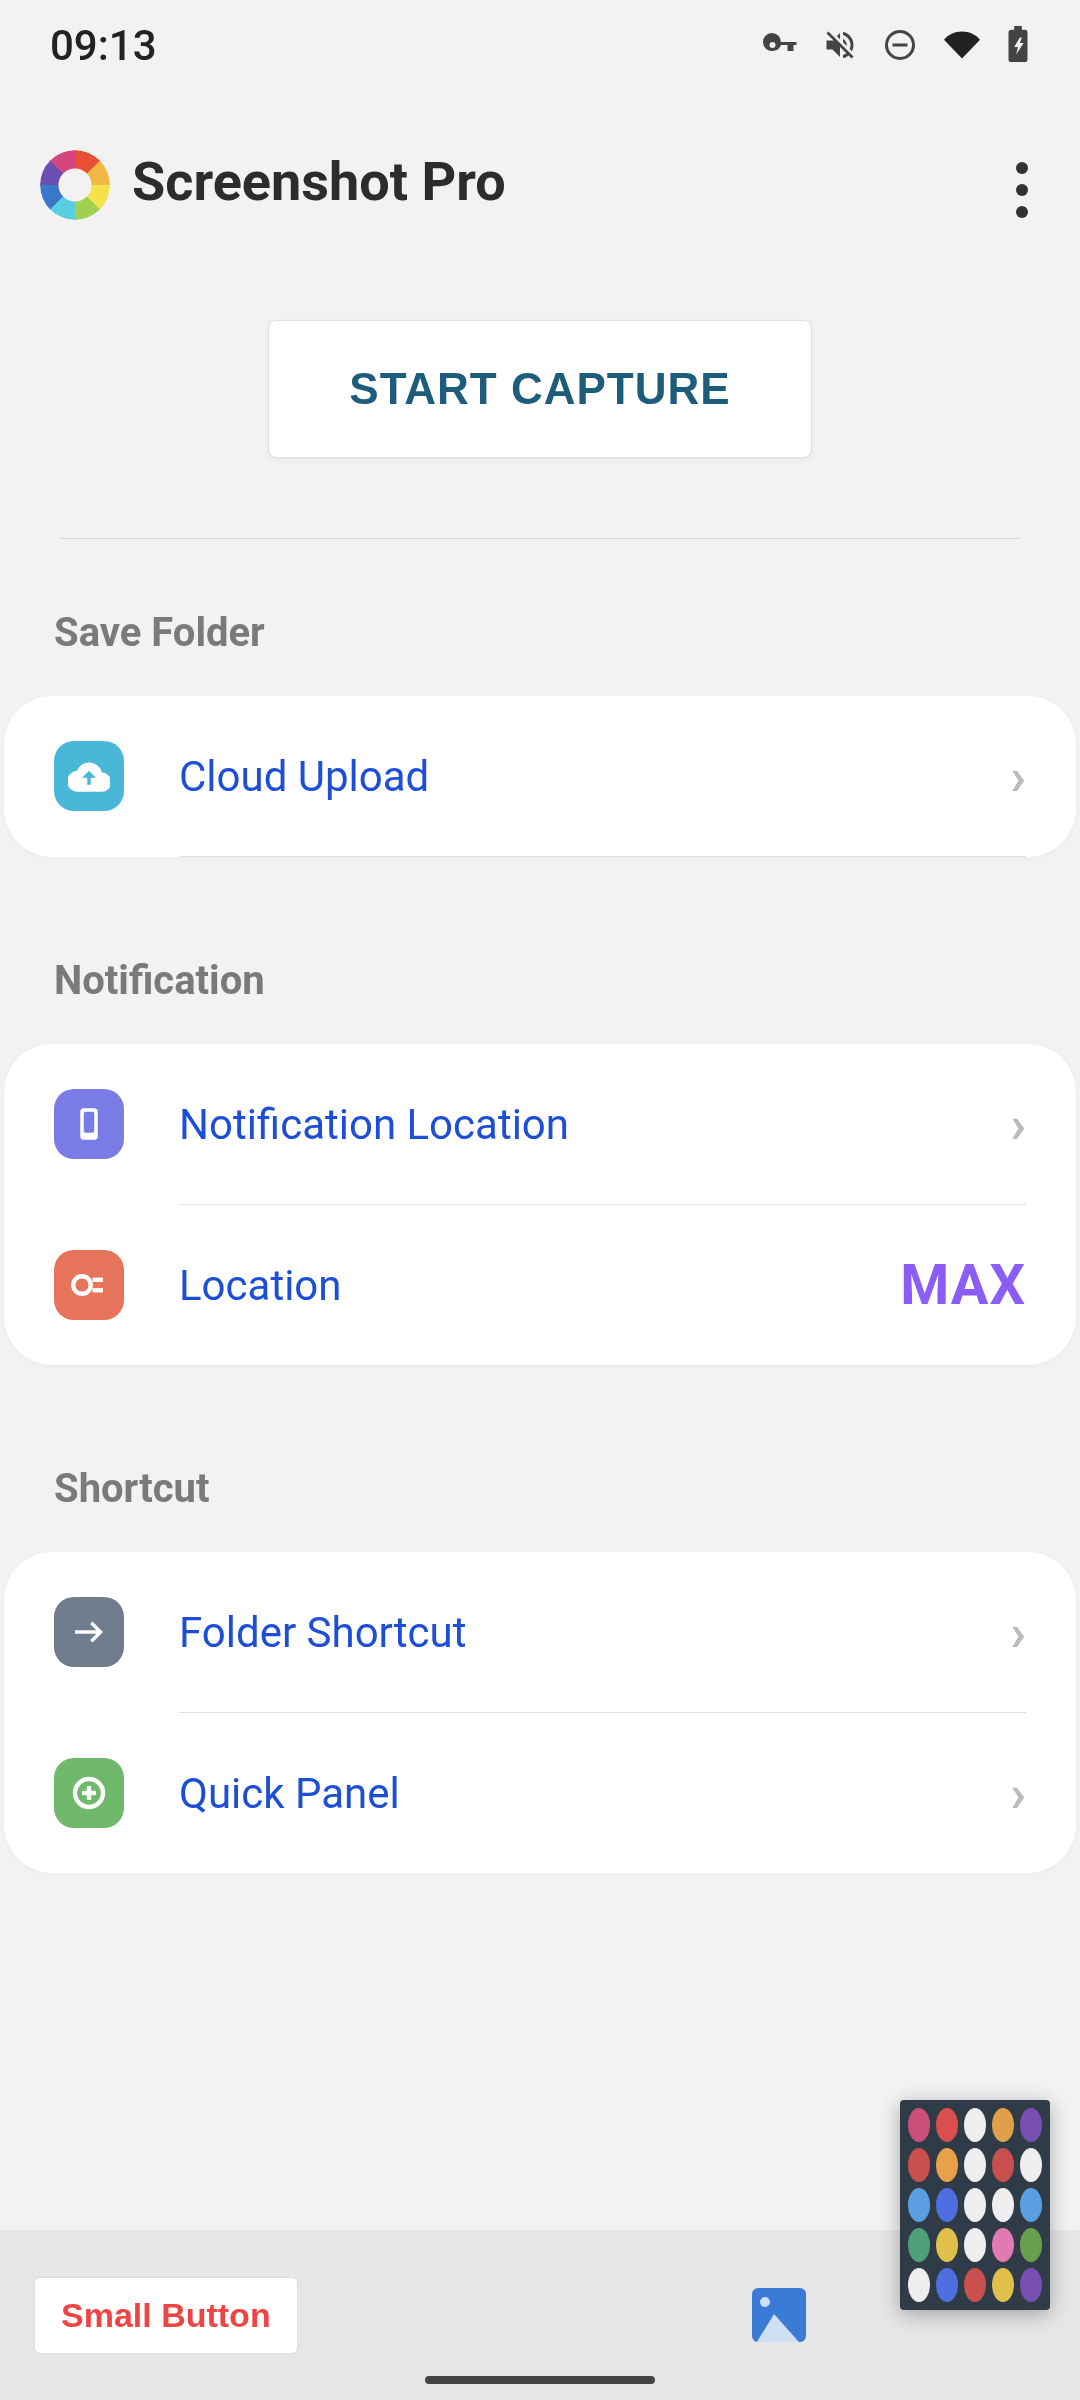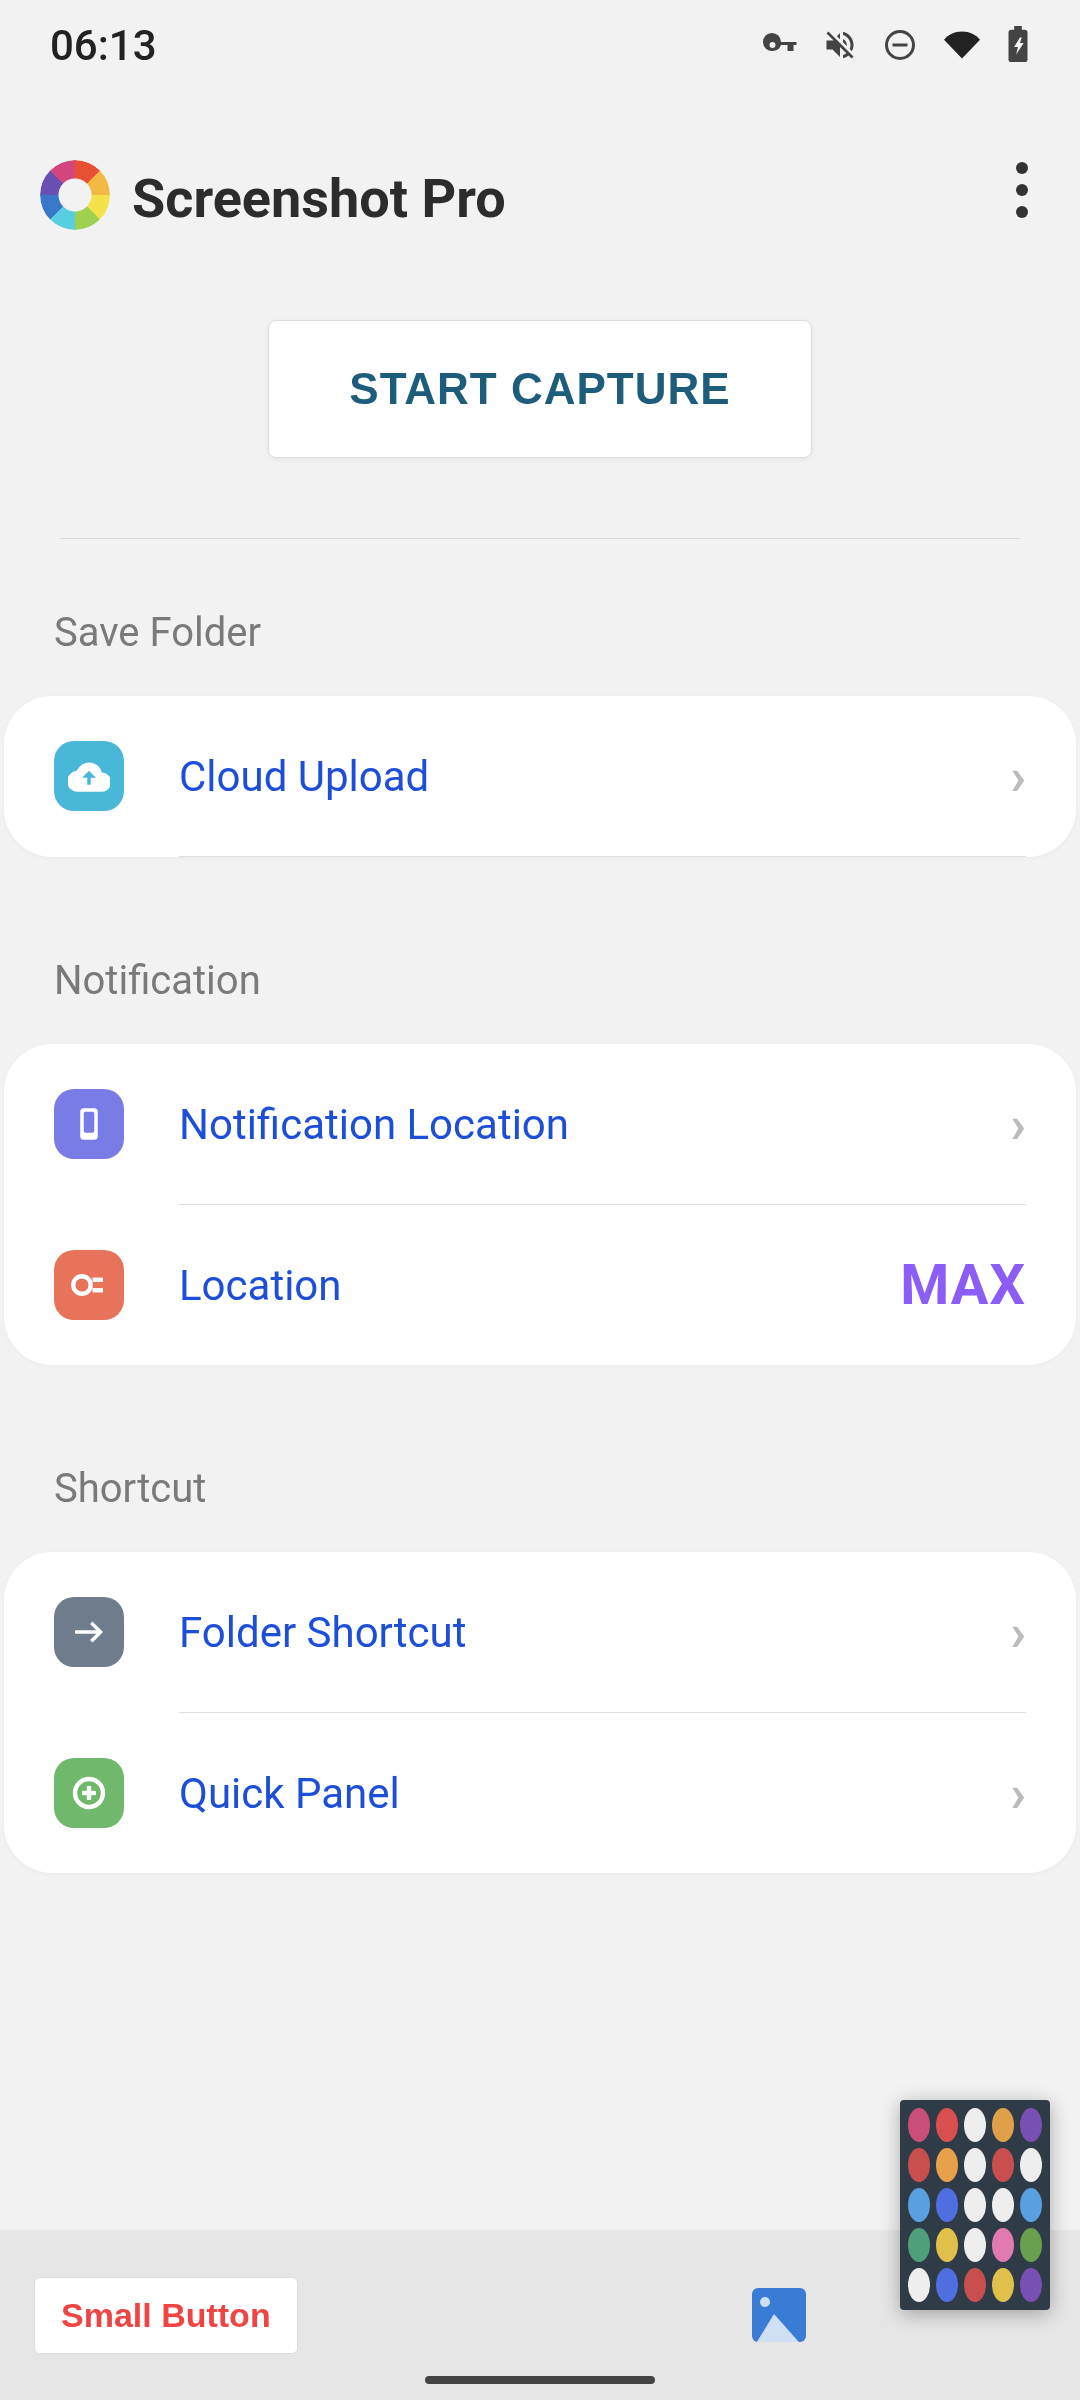--- a/index.html
+++ b/index.html
@@ -27,21 +27,21 @@
     margin-left: auto;
     display: flex;
     gap: 24px;
     align-items: center;
   }
   .statusbar svg { display:block; }
 
   
   .app-header {
     display: flex;
-    align-items: flex-end;
+    align-items: flex-start;
     padding: 60px 40px 90px 40px;
   }
   .app-logo {
     width: 70px;
     height: 70px;
     margin-right: 22px;
     border-radius: 50%;
     background: conic-gradient(
       #e94f35 0deg 45deg,
       #f2b844 45deg 90deg,
@@ -94,21 +94,21 @@
 
   .divider-line {
     height: 1px;
     background: #d8d8d8;
     margin: 0 60px 70px 60px;
   }
 
   
   .section-header {
     font-size: 40px;
-    font-weight: 400;
+    font-weight: 700;
     color: #7a7a7a;
     padding: 0 54px 40px 54px;
   }
 
   
   .card {
     background: #fff;
     border-radius: 48px;
     margin: 0 4px;
     box-shadow: 0 1px 4px rgba(0,0,0,0.04);
@@ -248,21 +248,21 @@
   }
 
   
   .icon svg { width: 42px; height: 42px; }
 
 </style>
 </head>
 <body>
 
 <div class="statusbar">
-  <span>06:13</span>
+  <span>09:13</span>
   <div class="right">
     <span>
       <svg width="36" height="36" viewBox="0 0 24 24" fill="#444">
           <path d="M12.65 10A6 6 0 1 0 7 16a6 6 0 0 0 5.65-4H17v4h4v-4h2v-2H12.65zM7 14a2 2 0 1 1 0-4 2 2 0 0 1 0 4z"></path>
         </svg>
     </span>
     <span>
       <svg width="36" height="36" viewBox="0 0 24 24" fill="#444">
           <path d="M16.5 12A4.5 4.5 0 0 0 14 7.97v2.21l2.45 2.45c.03-.21.05-.42.05-.63zM19 12c0 .94-.2 1.82-.54 2.64l1.51 1.51A8.8 8.8 0 0 0 21 12c0-4.28-2.99-7.86-7-8.77v2.06c2.89.86 5 3.54 5 6.71zM4.27 3 3 4.27 7.73 9H3v6h4l5 5v-6.73l4.25 4.25c-.67.52-1.42.93-2.25 1.18v2.06a8.99 8.99 0 0 0 3.69-1.81L19.73 21 21 19.73 12 10.73 4.27 3zM12 4 9.91 6.09 12 8.18V4z"></path>
         </svg>

